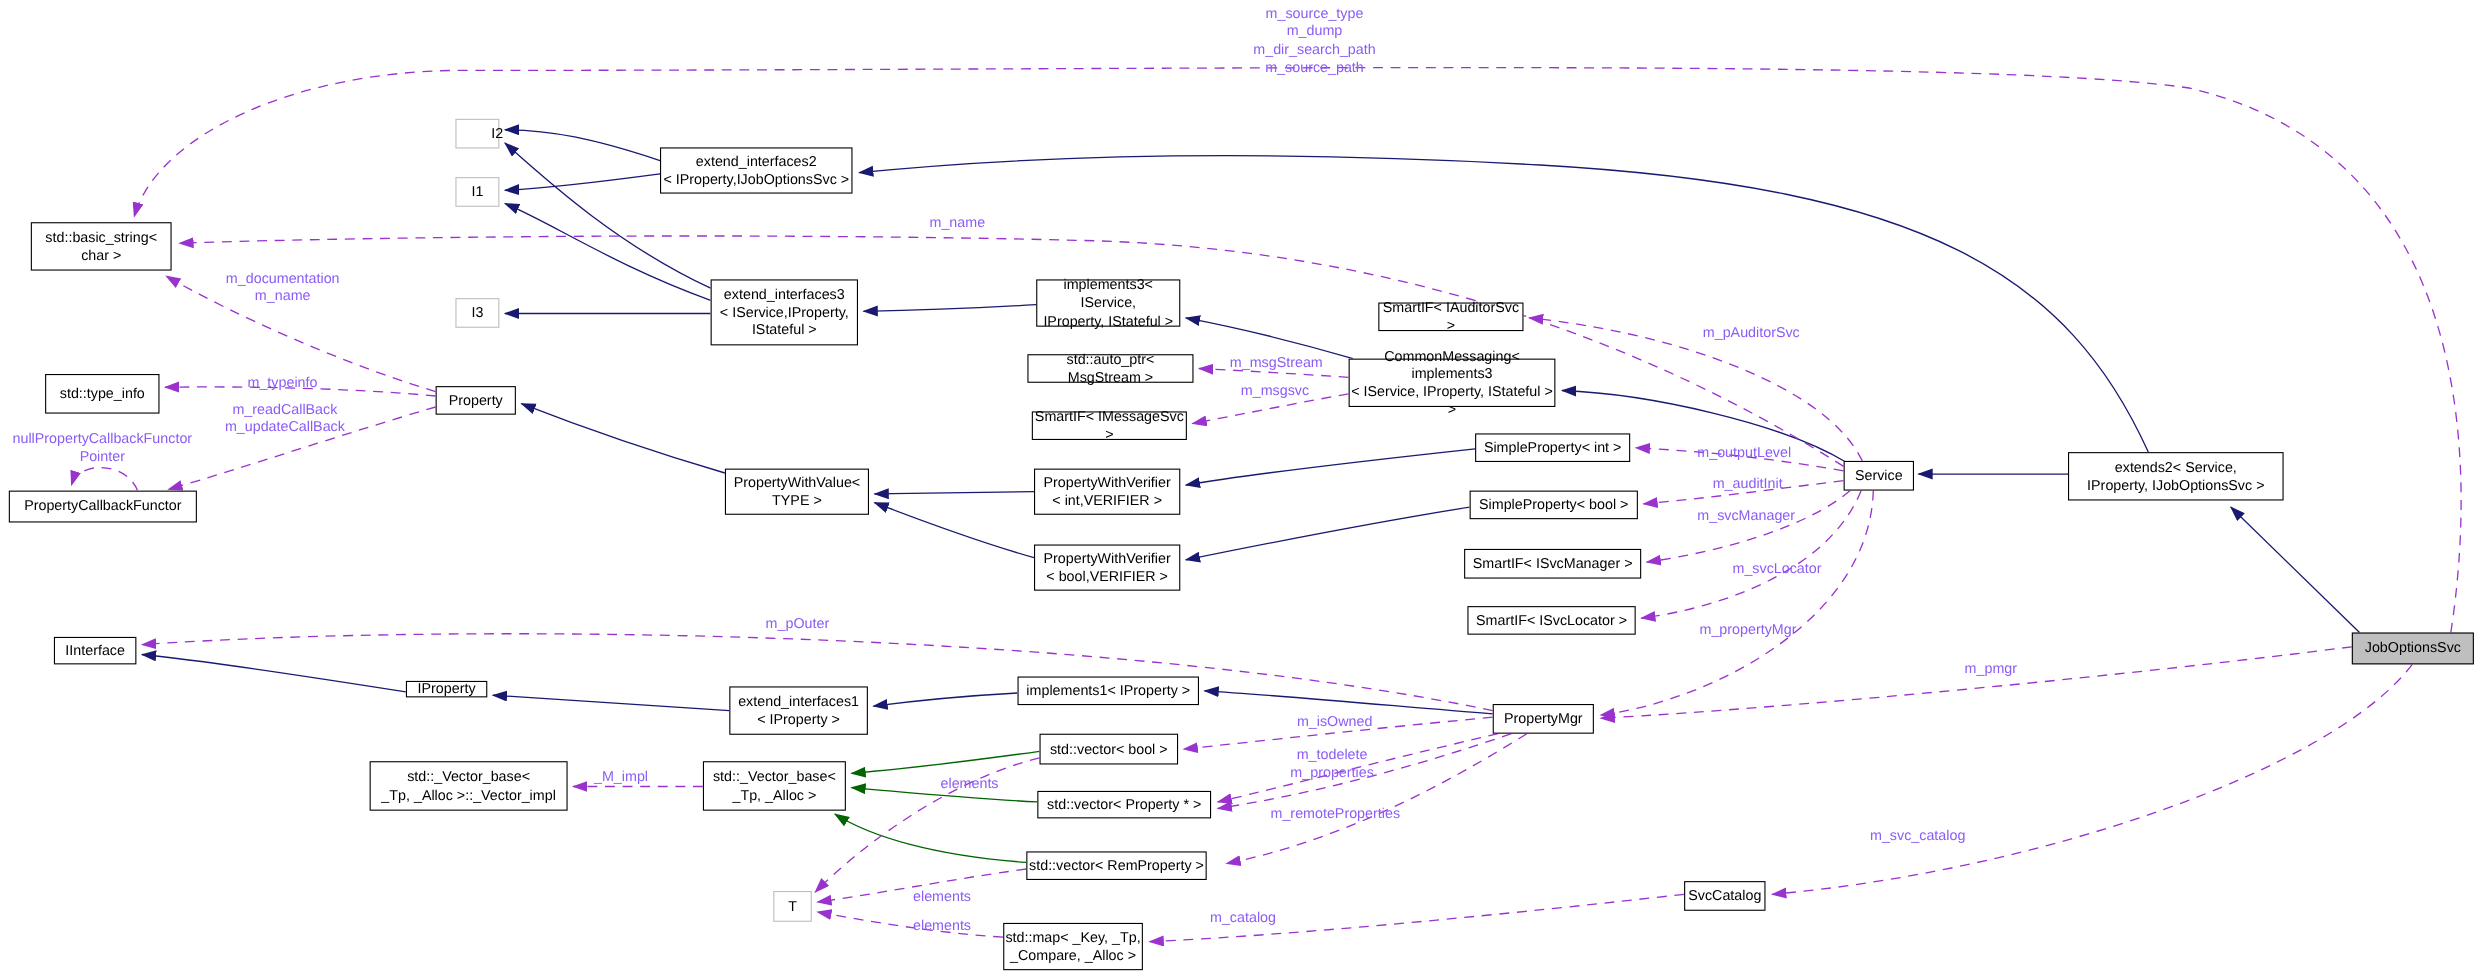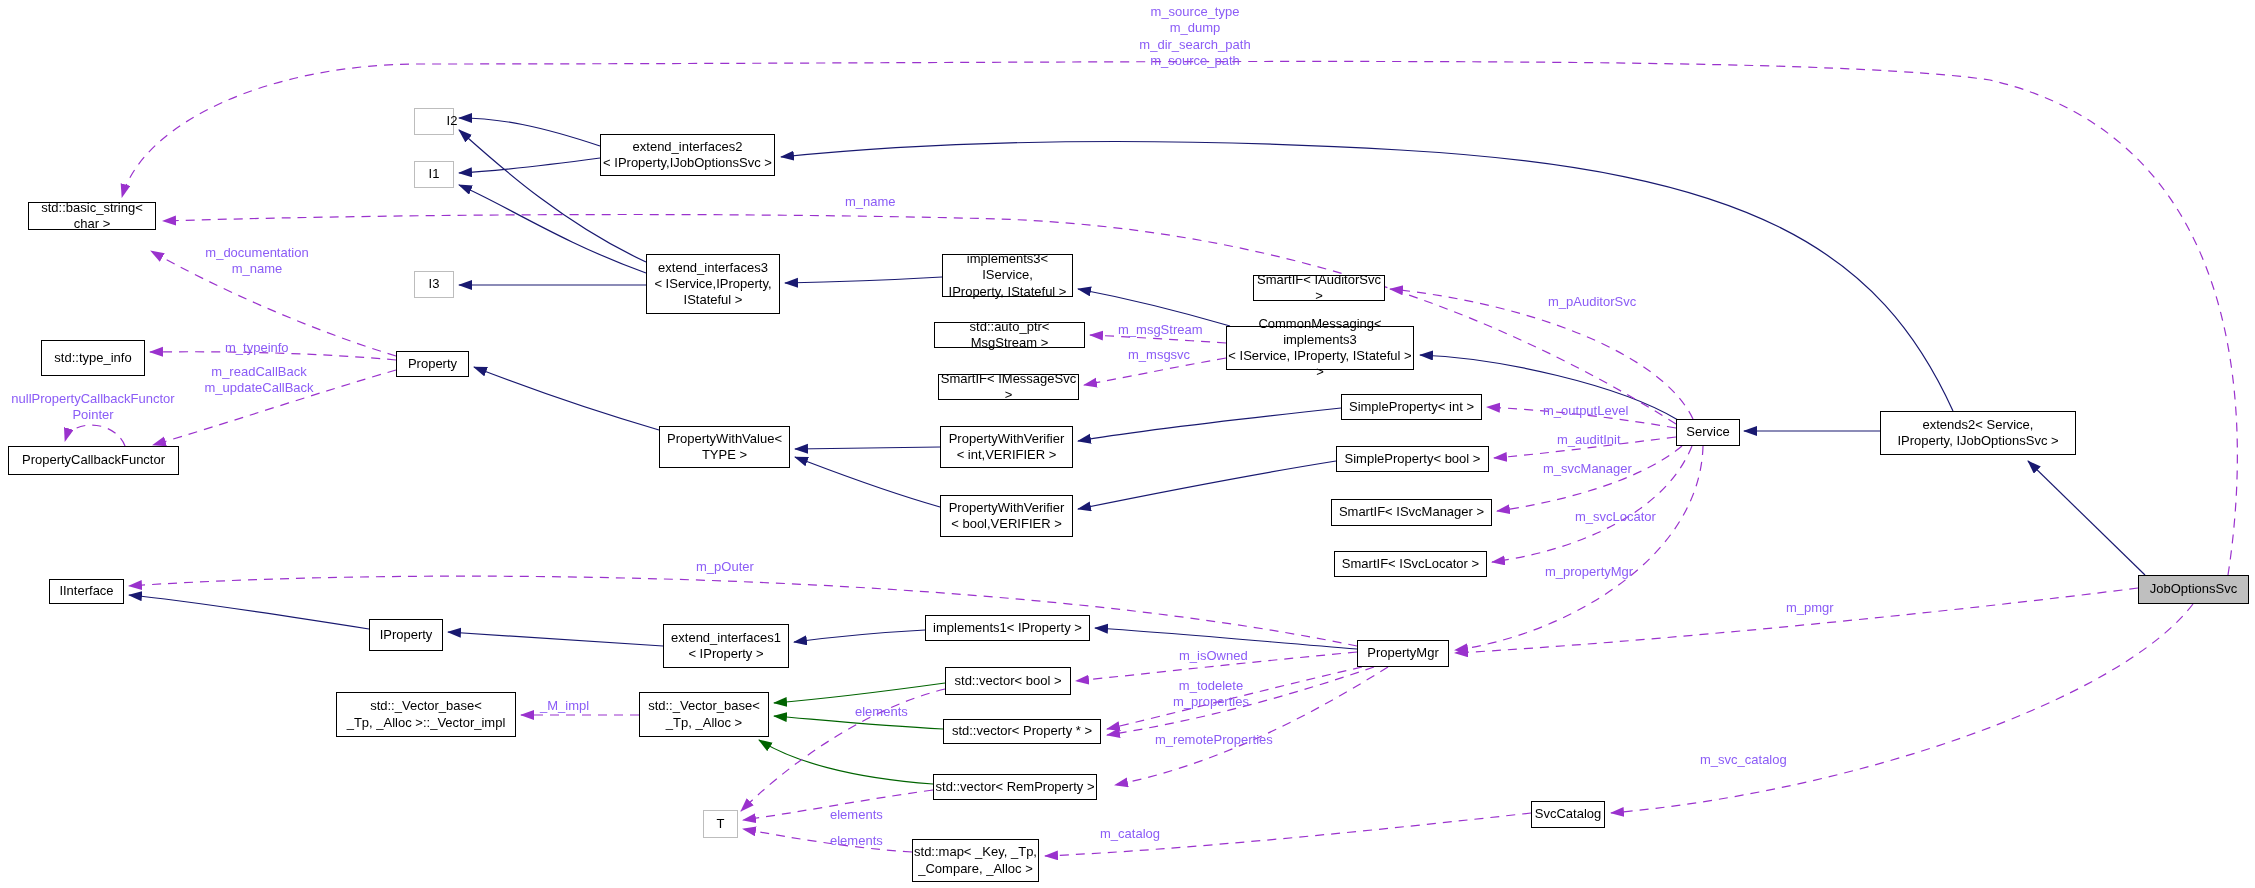--- a/index.html
+++ b/index.html
@@ -83,21 +83,21 @@
     <path class="use" d="M 1531 813 C 1380 830, 1182 850, 1045 856" marker-end="url(#mpurple)"></path>
     <path class="use" d="M 2193 604 C 2120 700, 1852 792, 1611 813" marker-end="url(#mpurple)"></path>
     <path class="use" d="M 2138 588 C 1950 612, 1652 642, 1455 653" marker-end="url(#mpurple)"></path>
     <path class="use" d="M 945 689 C 860 710, 782 770, 741 811" marker-end="url(#mpurple)"></path>
     <path class="use" d="M 933 790 C 860 800, 802 812, 743 820" marker-end="url(#mpurple)"></path>
     <path class="use" d="M 912 852 C 850 848, 792 838, 743 829" marker-end="url(#mpurple)"></path>
     <path class="use" d="M 639 715 L 521 715" marker-end="url(#mpurple)"></path>
   </svg>
 
   <div id="nodes">
-      <div class="node" style="left: 28px; top: 202px; width: 128px; height: 28px;">std::basic_string&lt;
+      <div class="node" style="left: 28px; top: 202px; width: 128px; height: 44px;">std::basic_string&lt;
 char &gt;</div>
       <div class="node param" style="left: 414px; top: 108px; width: 40px; height: 27px; padding-left: 36px;">I2</div>
       <div class="node param" style="left: 414px; top: 161px; width: 40px; height: 27px;">I1</div>
       <div class="node param" style="left: 414px; top: 271px; width: 40px; height: 27px;">I3</div>
       <div class="node" style="left: 600px; top: 134px; width: 175px; height: 42px;">extend_interfaces2
 &lt; IProperty,IJobOptionsSvc &gt;</div>
       <div class="node" style="left: 646px; top: 254px; width: 134px; height: 60px;">extend_interfaces3
 &lt; IService,IProperty,
 IStateful &gt;</div>
       <div class="node" style="left: 942px; top: 254px; width: 131px; height: 43px;">implements3&lt; IService,
@@ -118,21 +118,21 @@
       <div class="node" style="left: 41px; top: 340px; width: 104px; height: 36px;">std::type_info</div>
       <div class="node" style="left: 396px; top: 351px; width: 73px; height: 26px;">Property</div>
       <div class="node" style="left: 8px; top: 446px; width: 171px; height: 29px;">PropertyCallbackFunctor</div>
       <div class="node" style="left: 659px; top: 426px; width: 131px; height: 42px;">PropertyWithValue&lt;
 TYPE &gt;</div>
       <div class="node" style="left: 940px; top: 426px; width: 133px; height: 42px;">PropertyWithVerifier
 &lt; int,VERIFIER &gt;</div>
       <div class="node" style="left: 940px; top: 495px; width: 133px; height: 42px;">PropertyWithVerifier
 &lt; bool,VERIFIER &gt;</div>
       <div class="node" style="left: 49px; top: 579px; width: 75px; height: 25px;">IInterface</div>
-      <div class="node" style="left: 369px; top: 619px; width: 74px; height: 32px;">IProperty</div>
+      <div class="node" style="left: 369px; top: 619px; width: 74px; height: 15px;">IProperty</div>
       <div class="node" style="left: 663px; top: 624px; width: 126px; height: 44px;">extend_interfaces1
 &lt; IProperty &gt;</div>
       <div class="node" style="left: 925px; top: 615px; width: 165px; height: 26px;">implements1&lt; IProperty &gt;</div>
       <div class="node" style="left: 945px; top: 667px; width: 126px; height: 28px;">std::vector&lt; bool &gt;</div>
       <div class="node" style="left: 1357px; top: 640px; width: 92px; height: 27px;">PropertyMgr</div>
       <div class="node" style="left: 336px; top: 692px; width: 180px; height: 45px;">std::_Vector_base&lt;
 _Tp, _Alloc &gt;::_Vector_impl</div>
       <div class="node" style="left: 639px; top: 692px; width: 130px; height: 45px;">std::_Vector_base&lt;
 _Tp, _Alloc &gt;</div>
       <div class="node" style="left: 943px; top: 719px; width: 158px; height: 25px;">std::vector&lt; Property * &gt;</div>

